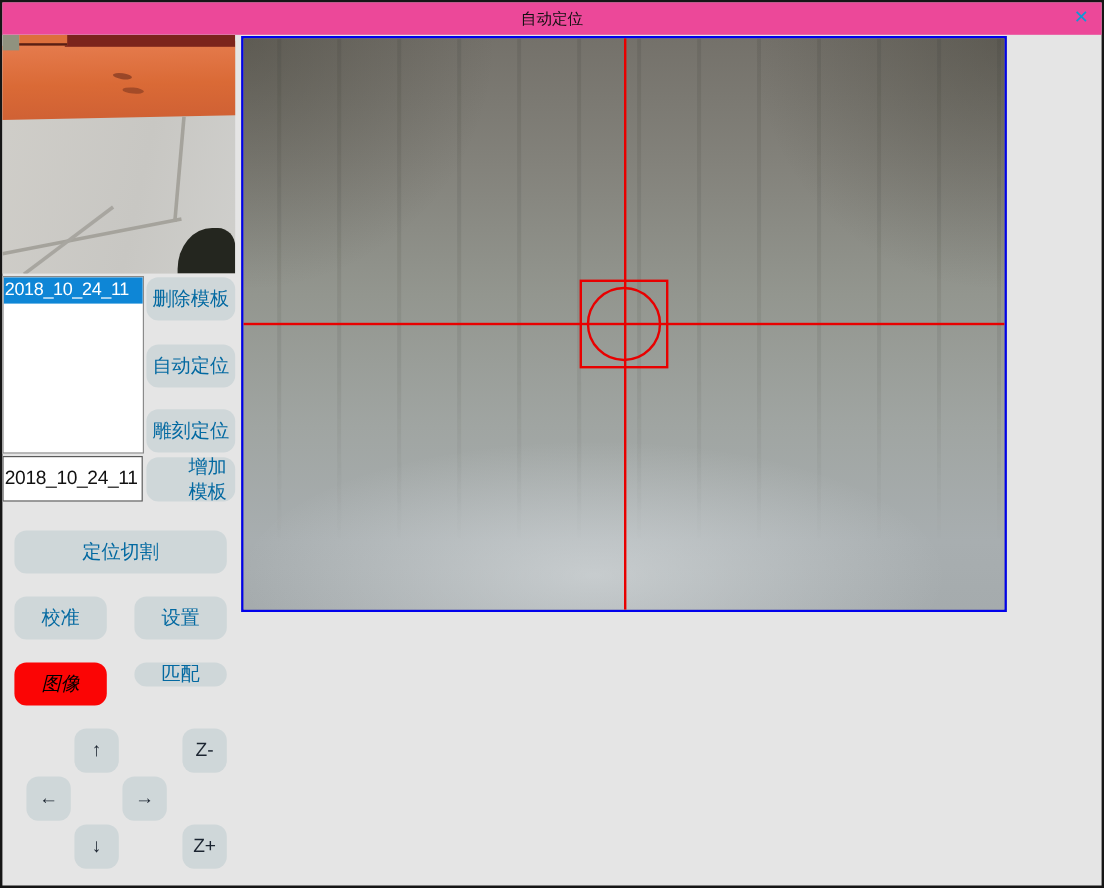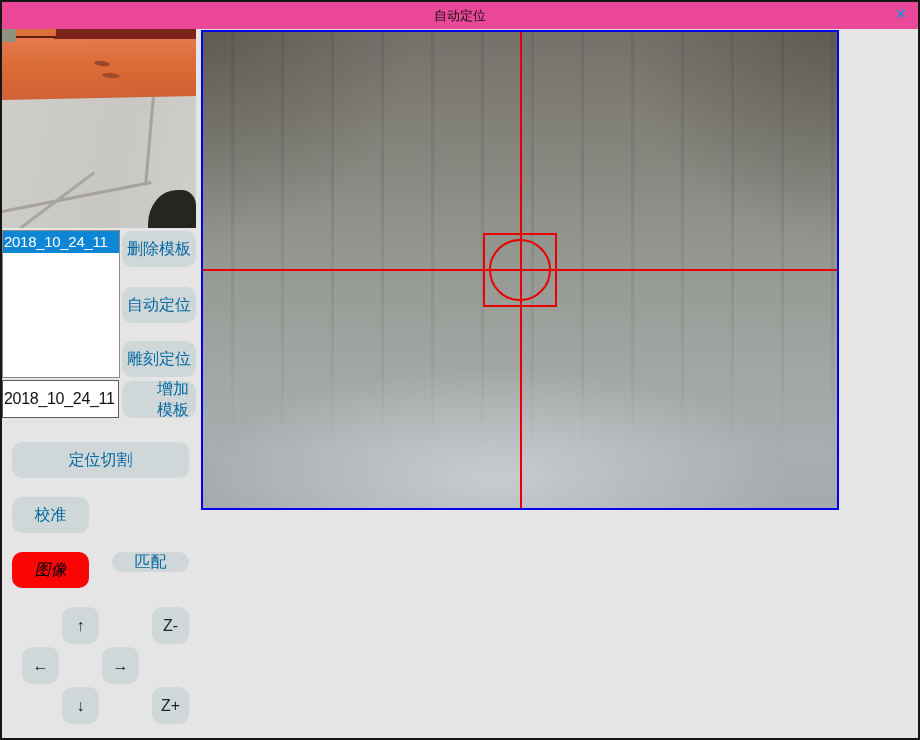--- a/index.html
+++ b/index.html
@@ -134,20 +134,21 @@
 
   <input class="name-input" type="text" value="2018_10_24_11" style="">
 
   <button class="btn col" style="top:231px;">删除模板</button>
   <button class="btn col" style="top:287px;">自动定位</button>
   <button class="btn col" style="top:341px;">雕刻定位</button>
   <button class="btn col" style="top:381px; height:37px;padding-left:28px;">增加模板</button>
 
   <button class="btn" style="left:12px; top:442px; width:177px; height:36px;">定位切割</button>
   <button class="btn" style="left:12px; top:497px; width:77px; height:36px;">校准</button>
+  <button class="btn" style="left:112px; top:497px; width:77px; height:36px;">设置</button>
   <button class="btn red" style="left:12px; top:552px; width:77px; height:36px;font-style:italic;">图像</button>
   <button class="btn" style="left:112px; top:552px; width:77px; height:20px;">匹配</button>
 
   <button class="btn jog" style="left:62px; top:607px;">↑</button>
   <button class="btn jog" style="left:152px; top:607px;">Z-</button>
   <button class="btn jog" style="left:22px; top:647px;">←</button>
   <button class="btn jog" style="left:102px; top:647px;">→</button>
   <button class="btn jog" style="left:62px; top:687px;">↓</button>
   <button class="btn jog" style="left:152px; top:687px;">Z+</button>
 

